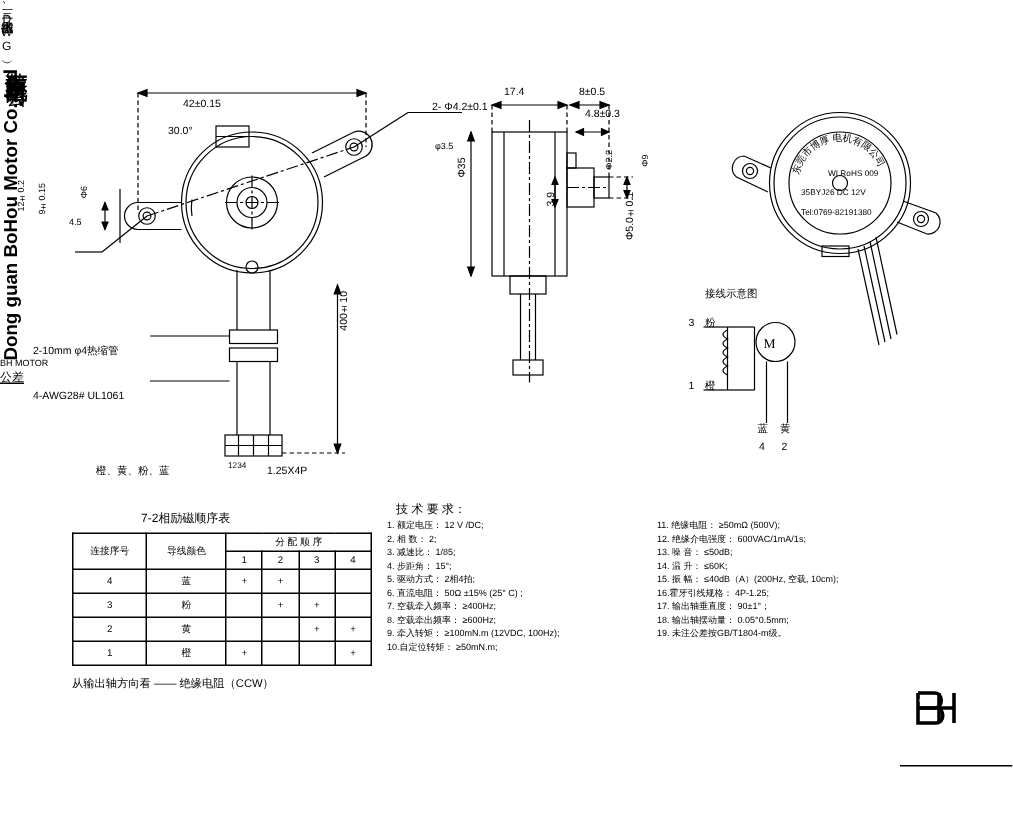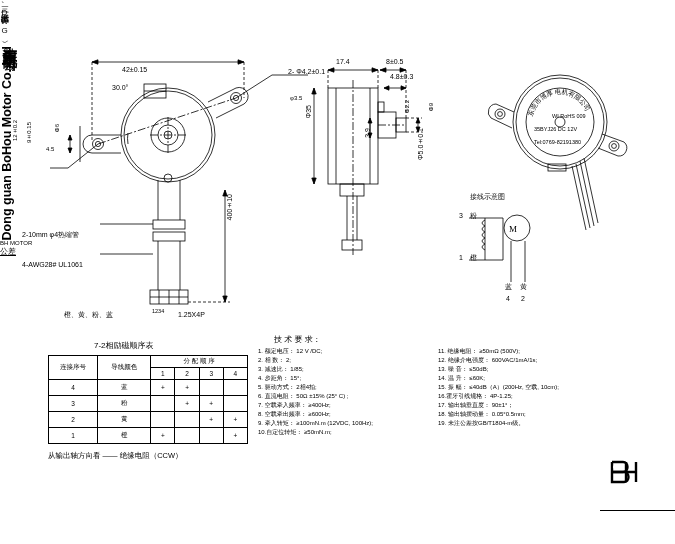--- a/index.html
+++ b/index.html
@@ -302,21 +302,21 @@
       <td>+</td>
       <td></td>
       <td></td>
       <td>+</td>
     </tr>
   </tbody>
     </table>
 
   <div class="txt" style="left:48px;top:452px;font-size:7.5px;">从输出轴方向看 ——  绝缘电阻（CCW）</div>
 
-  <div class="txt" style="left:274px;top:336px;font-size:8px;">技  术  要  求：</div>
+  <div class="txt" style="left:264px;top:336px;font-size:8px;">技  术  要  求：</div>
 
   <div class="abs" style="left:258px;top:348px;">
     <div class="txt txt6" style="position:relative;left:0;top:0;">1. 额定电压：                       12 V /DC;</div>
     <div class="txt txt6" style="position:relative;left:0;top:0;margin-top:2px;">2. 相     数：                        2;</div>
     <div class="txt txt6" style="position:relative;left:0;top:0;margin-top:2px;">3. 减速比：                          1/85;</div>
     <div class="txt txt6" style="position:relative;left:0;top:0;margin-top:2px;">4. 步距角：                          15°;</div>
     <div class="txt txt6" style="position:relative;left:0;top:0;margin-top:2px;">5. 驱动方式：                        2相4拍;</div>
     <div class="txt txt6" style="position:relative;left:0;top:0;margin-top:2px;">6. 直流电阻：                        50Ω ±15% (25° C) ;</div>
     <div class="txt txt6" style="position:relative;left:0;top:0;margin-top:2px;">7. 空载牵入频率：                  ≥400Hz;</div>
     <div class="txt txt6" style="position:relative;left:0;top:0;margin-top:2px;">8. 空载牵出频率：                  ≥600Hz;</div>

